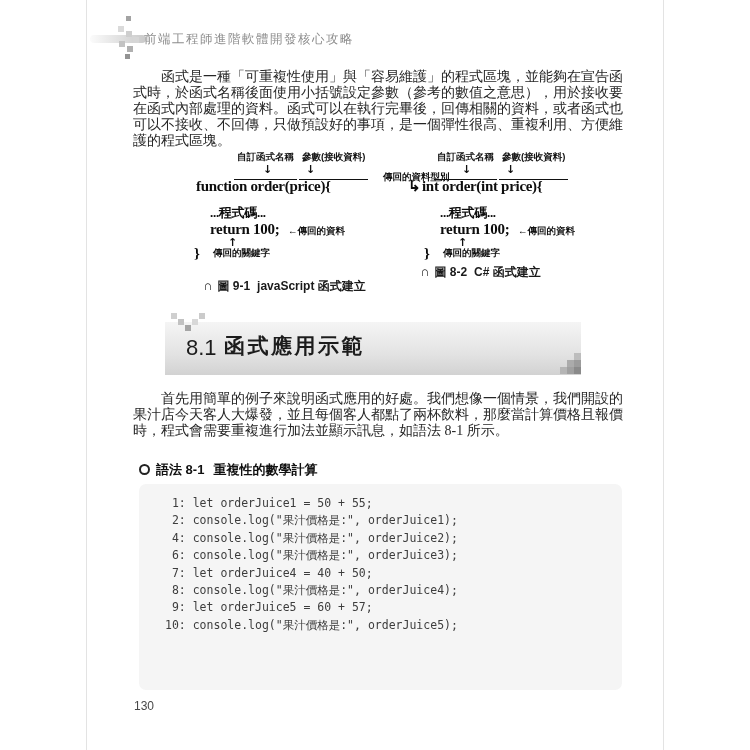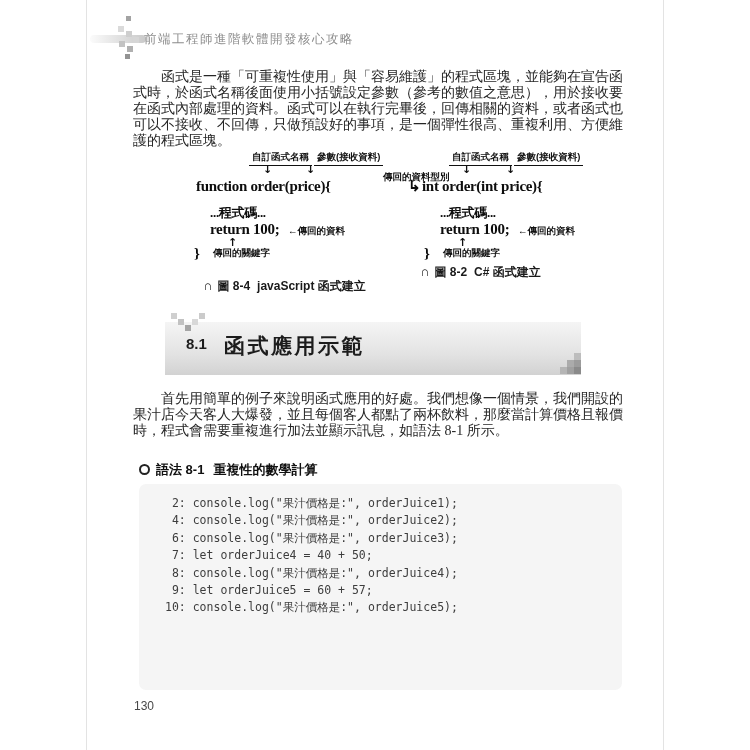--- a/index.html
+++ b/index.html
@@ -11,31 +11,31 @@
   .px{position:absolute;}
   .hdr-bar{position:absolute;left:90px;top:35px;width:56px;height:8px;border-radius:4px;
            background:linear-gradient(90deg,#fbfbfb,#c9c9c9);}
   .hdr-title{position:absolute;left:144px;top:31px;font-size:12.5px;color:#8d8d8d;
              letter-spacing:1.5px;white-space:nowrap;}
   .para{position:absolute;left:133px;width:490px;margin:0;font-family:"Liberation Serif",serif;
         font-size:14px;line-height:16px;color:#262626;text-align:justify;text-indent:2em;}
   .para1{top:69px;}
   .para2{top:391px;}
   .dlabel{position:absolute;font-weight:bold;font-size:9.5px;color:#111;white-space:nowrap;}
-  .ul{border-bottom:1.5px solid #111;padding:0 3px 1px 3px;margin-left:15px;}
+  .ul{border-bottom:1.5px solid #111;padding:0 3px 15px 3px;}
   .darrow{position:absolute;font-family:"DejaVu Sans",sans-serif;font-weight:bold;
           font-size:11px;color:#111;line-height:1;}
   .dcode{position:absolute;font-family:Liberation Serif, serif;font-weight:bold;color:#0d0d0d;
          font-size:15px;letter-spacing:-0.3px;white-space:nowrap;}
   .caption{position:absolute;font-weight:bold;font-size:12px;color:#1a1a1a;white-space:nowrap;}
   .capicon{margin-right:5px;font-size:13px;}
   .captext{margin-left:7px;}
   .secbar{position:absolute;left:165px;top:322px;width:416px;height:53px;
           background:linear-gradient(180deg,#f5f5f5 0%,#e3e3e3 60%,#d2d2d2 100%);}
-  .secnum{position:absolute;left:21px;top:13px;font-weight:bold;font-size:15px;color:#1c1c1c;}
+  .secnum{position:absolute;left:21px;top:13px;font-weight:normal;font-size:22px;color:#1c1c1c;}
   .sectitle{position:absolute;left:59px;top:10px;font-weight:bold;font-size:21px;
             letter-spacing:2.5px;color:#1c1c1c;white-space:nowrap;}
   .listing-label{position:absolute;left:139px;top:461px;font-weight:bold;font-size:13px;
                  color:#111;white-space:nowrap;}
   .ring{display:inline-block;width:7px;height:7px;border:2.5px solid #222;border-radius:50%;
         margin-right:6px;vertical-align:-1px;}
   .ltitle{margin-left:9px;}
   .codeblock{position:absolute;left:139px;top:484px;width:483px;height:206px;background:#f5f5f5;
              border-radius:7px;padding:11px 0 0 26px;box-sizing:border-box;}
   .code-line{font-family:"DejaVu Sans Mono",monospace;font-size:11.5px;line-height:17.4px;
@@ -86,21 +86,21 @@
     <span class="dcode" style="left:422px;top:178px">int order(int price){</span>
     <span class="dcode" style="left:440px;top:204px;font-size:13px">...程式碼...</span>
     <span class="dcode" style="left:440px;top:221px">return 100;</span>
     <span class="dlabel" style="left:518px;top:225px">←傳回的資料</span>
     <span class="darrow" style="left:458px;top:237px">↑</span>
     <span class="dlabel" style="left:443px;top:247px">傳回的關鍵字</span>
     <span class="dcode" style="left:424px;top:245px">}</span>
   </div>
 
   <div class="caption" style="left:203px;top:278px">
-    <span class="capicon">∩</span><span>圖 8-4</span><span class="captext">javaScript 函式建立</span>
+    <span class="capicon">∩</span><span>圖 9-1</span><span class="captext">javaScript 函式建立</span>
   </div>
   <div class="caption" style="left:420px;top:264px">
     <span class="capicon">∩</span><span>圖 8-2</span><span class="captext">C# 函式建立</span>
   </div>
 
   <div class="secbar">
     <span class="secnum">8.1</span>
     <span class="sectitle">函式應用示範</span>
   </div>
   <div class="px" style="left:171px;top:313px;width:6px;height:6px;background:#cfcfcf"></div>
@@ -116,20 +116,21 @@
   <div class="px" style="left:574px;top:367px;width:7px;height:7px;background:#8a8a8a"></div>
 
   <p class="para para2">首先用簡單的例子來說明函式應用的好處。我們想像一個情景，我們開設的果汁店今天客人大爆發，並且每個客人都點了兩杯飲料，那麼當計算價格且報價時，程式會需要重複進行加法並顯示訊息，如語法 8-1 所示。</p>
 
   <div class="listing-label">
     <span class="ring"></span><span>語法 8-1</span><span class="ltitle">重複性的數學計算</span>
   </div>
 
   <div class="codeblock">
     <div id="code-lines">
+        <div class="code-line"> 1: let orderJuice1 = 50 + 55;</div>
         <div class="code-line"> 2: console.log("果汁價格是:", orderJuice1);</div>
         <div class="code-line"> 4: console.log("果汁價格是:", orderJuice2);</div>
         <div class="code-line"> 6: console.log("果汁價格是:", orderJuice3);</div>
         <div class="code-line"> 7: let orderJuice4 = 40 + 50;</div>
         <div class="code-line"> 8: console.log("果汁價格是:", orderJuice4);</div>
         <div class="code-line"> 9: let orderJuice5 = 60 + 57;</div>
         <div class="code-line">10: console.log("果汁價格是:", orderJuice5);</div>
       </div>
   </div>
 

